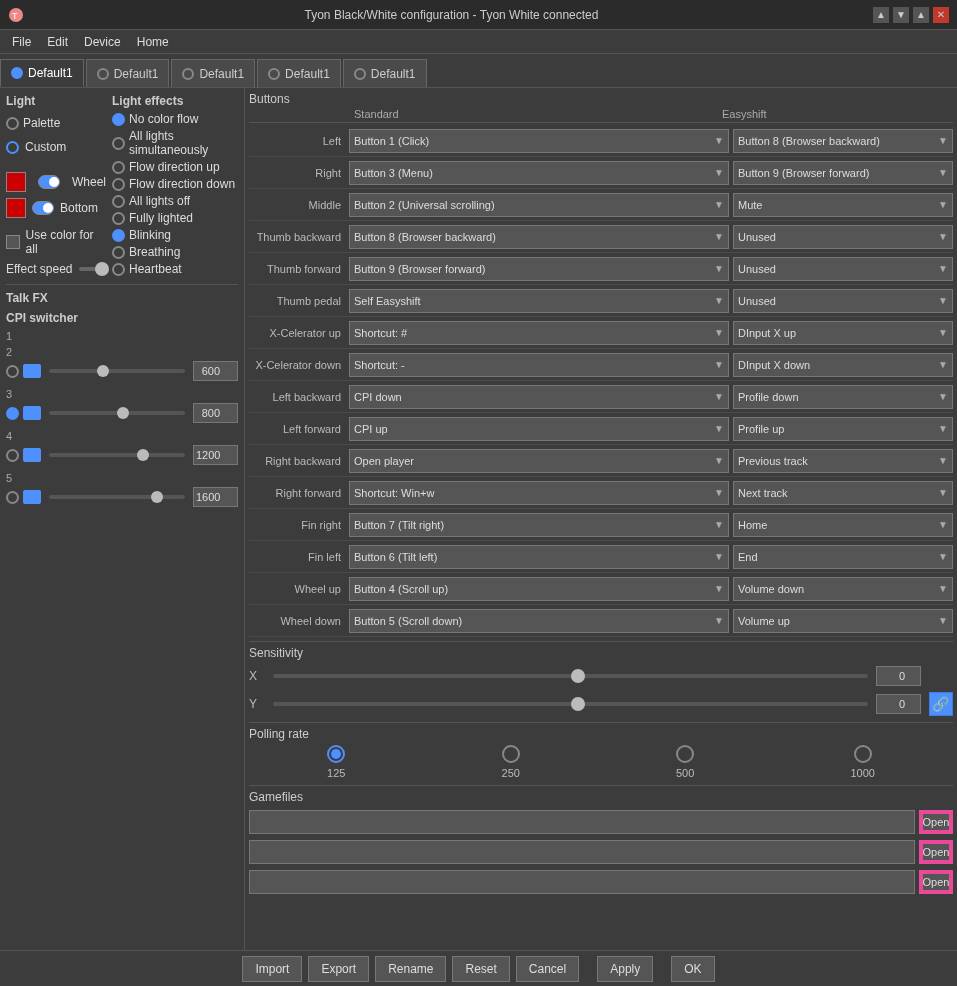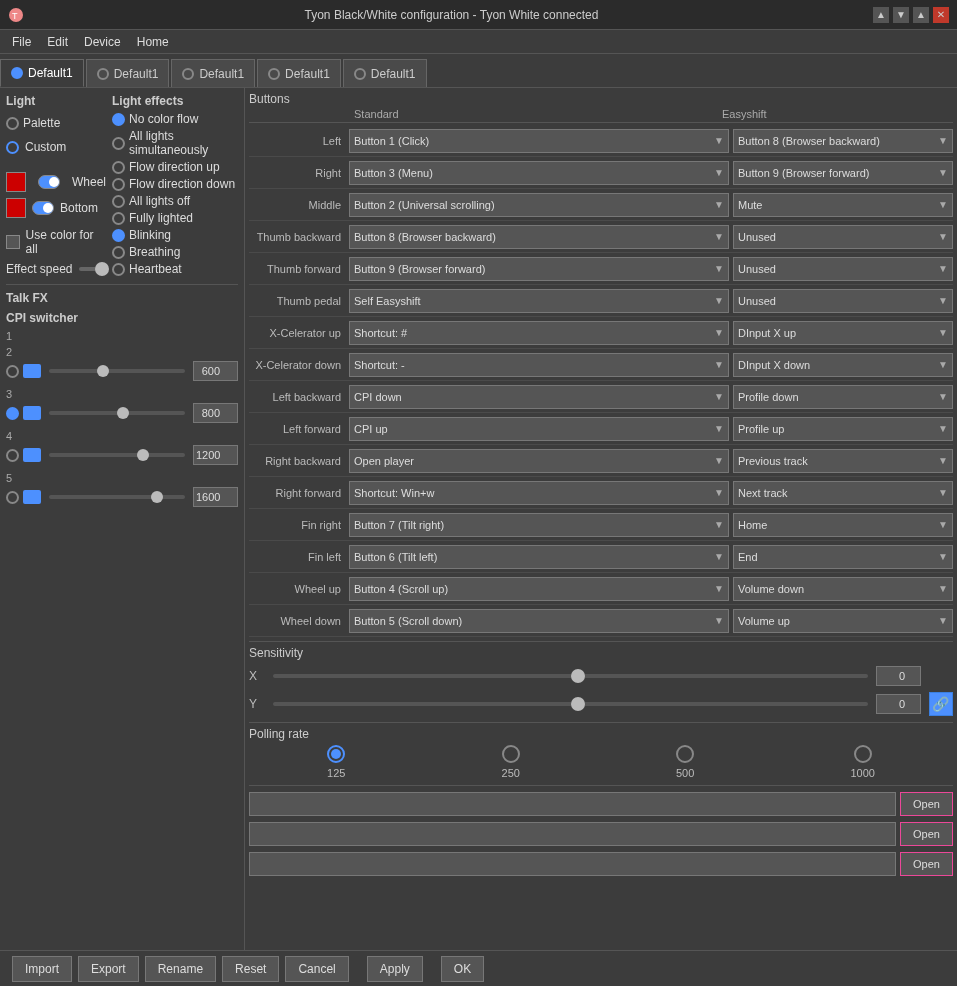--- a/index.html
+++ b/index.html
@@ -101,21 +101,21 @@
     .cpi-thumb { width: 12px; height: 12px; background: #bbb; border-radius: 50%; position: absolute; top: -4px; cursor: pointer; }
     .cpi-input-box { width: 45px; height: 20px; background: #555; border: 1px solid #777; color: #ddd; font-size: 11px; text-align: right; padding: 0 2px; }
     .bottom-bar {
       height: 36px;
       background: #3c3c3c;
       border-top: 1px solid #555;
       display: flex;
       align-items: center;
       padding: 0 12px;
       gap: 6px;
-      justify-content: flex-start;
+      justify-content: center;
     }
     .bottom-left { display: flex; gap: 6px; }
     .bottom-right { display: flex; gap: 18px; }
     .btn {
       padding: 4px 12px;
       background: #555;
       border: 1px solid #777;
       color: #ddd;
       cursor: pointer;
       font-size: 12px;
@@ -167,21 +167,21 @@
     .polling-section { margin-top: 6px; }
     .polling-row { display: flex; align-items: center; justify-content: space-around; margin-top: 4px; }
     .polling-item { display: flex; flex-direction: column; align-items: center; gap: 4px; }
     .polling-radio { width: 18px; height: 18px; border-radius: 50%; border: 2px solid #888; display: flex; align-items: center; justify-content: center; cursor: pointer; }
     .polling-radio.selected { border-color: #4d90fe; }
     .polling-radio.selected::after { content: ''; width: 10px; height: 10px; border-radius: 50%; background: #4d90fe; }
     .polling-label { font-size: 11px; color: #bbb; }
     .gamefiles-section { margin-top: 6px; }
     .gamefile-row { display: flex; align-items: center; height: 28px; margin-bottom: 2px; }
     .gamefile-input { flex: 1; height: 24px; background: #555; border: 1px solid #777; color: #ddd; font-size: 11px; padding: 0 4px; }
-    .gamefile-open { width: 53px; height: 24px; background: #555; border: 1px solid #ec4899; color: #ddd; font-size: 11px; cursor: pointer; display: flex; align-items: center; justify-content: center; margin-left: 4px; }
+    .gamefile-open { width: 34px; height: 24px; background: #555; border: 4px solid #ec4899; color: #ddd; font-size: 11px; cursor: pointer; display: flex; align-items: center; justify-content: center; margin-left: 4px; }
     input[type=number] {
       background: #555;
       border: 1px solid #777;
       color: #ddd;
       font-size: 11px;
       width: 45px;
       text-align: right;
       height: 20px;
     }
     .on-toggle { display: flex; align-items: center; gap: 6px; }
@@ -629,20 +629,21 @@
     </div>
           <div class="polling-item">
       <div class="polling-radio"></div>
       <span class="polling-label">1000</span>
     </div>
         </div>
     </div>
 
     <div class="gamefiles-section">
       <div style="border-top:1px solid #555;padding-top:4px;margin-top:4px;"></div>
+      <div style="font-size:12px;color:#ccc;margin-bottom:4px;">Gamefiles</div>
       <div class="gamefile-row">
         <div class="gamefile-input"></div>
         <div class="gamefile-open">Open</div>
       </div>
       <div class="gamefile-row">
         <div class="gamefile-input"></div>
         <div class="gamefile-open">Open</div>
       </div>
       <div class="gamefile-row">
         <div class="gamefile-input"></div>

